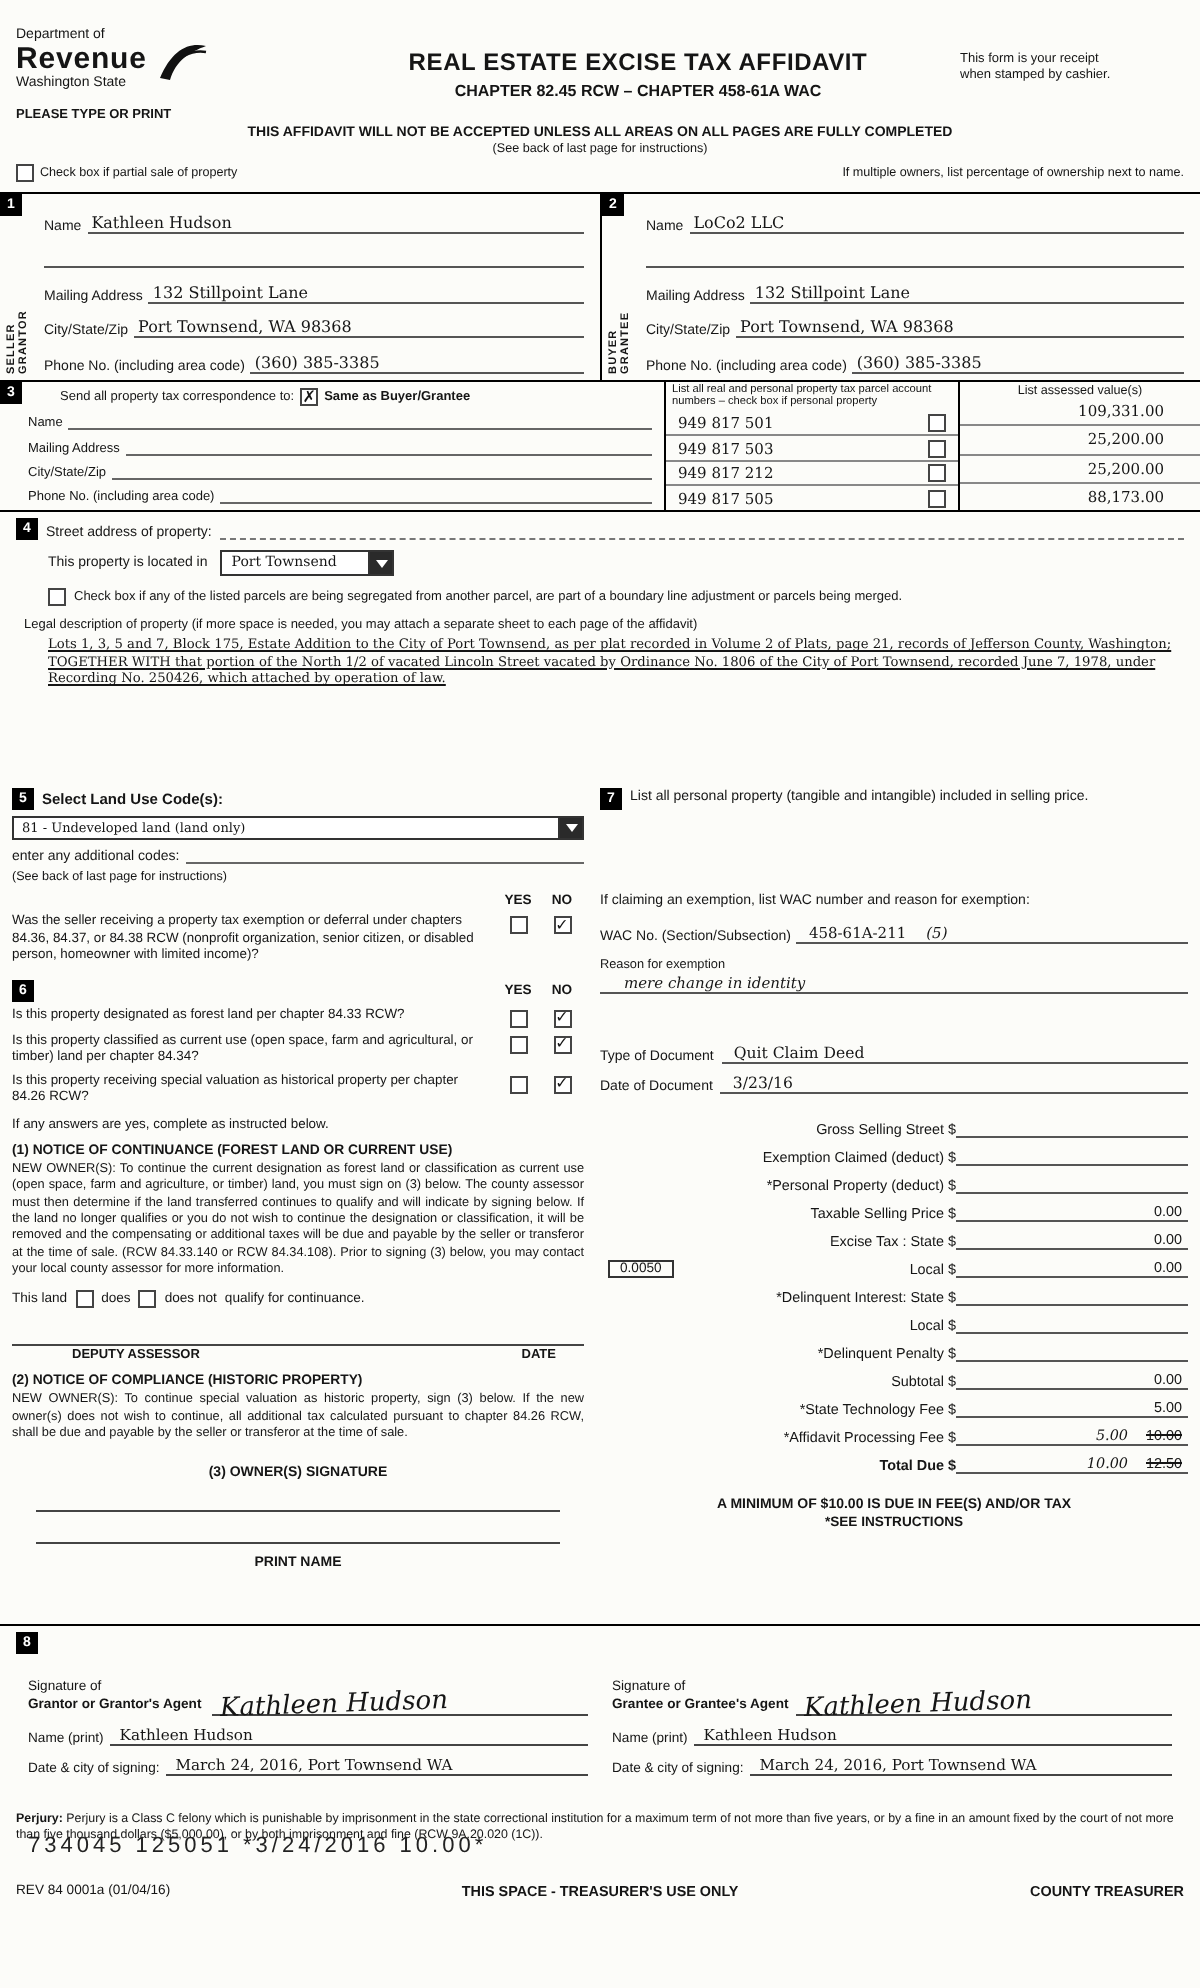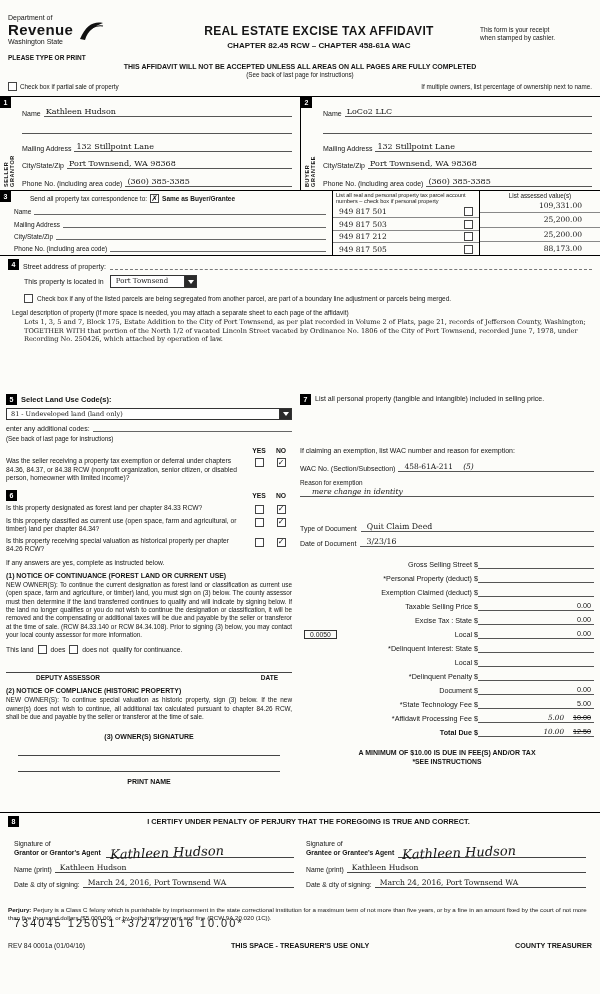--- a/index.html
+++ b/index.html
@@ -64,21 +64,21 @@
   .prop{position:absolute;top:256px;left:0;right:0;padding:3px 8px;}
   .prop .r1{display:flex;align-items:flex-end;gap:4px;font-size:7px;}
   .longul{flex:1;border-bottom:1px dashed #777;height:8px;}
   .prop .r2{display:flex;align-items:center;gap:6px;font-size:7px;margin-top:5px;margin-left:16px;}
   .dropdown{display:inline-flex;border:1px solid #333;background:#fff;height:13px;align-items:stretch;}
   .ddtext{font-size:7px;line-height:11px;padding:0 16px 0 5px;}
   .ddbtn{width:12px;border-left:1px solid #333;display:flex;align-items:center;justify-content:center;background:#2a2a2a;}
   .tri{width:0;height:0;border-left:3px solid transparent;border-right:3px solid transparent;border-top:4px solid #fff;}
   .prop .r3{display:flex;gap:4px;font-size:6.5px;margin-top:6px;margin-left:16px;align-items:center;}
   .prop .r4{font-size:6.5px;margin-top:6px;margin-left:4px;}
-  .legal{font-size:6.6px;line-height:1.32;margin:2px 6px 0 16px;}
+  .legal{font-size:6.6px;line-height:1.32;margin:2px 6px 0 16px;text-decoration:underline;}
 
   
   .colL{position:absolute;top:394px;left:6px;width:286px;}
   .colR{position:absolute;top:394px;left:300px;width:294px;}
 
   .lu-title-row{display:flex;align-items:center;gap:4px;}
   .lu-title{font-size:7.5px;font-weight:bold;}
   .lu-dd{display:flex;border:1px solid #333;height:12px;margin-top:3px;align-items:stretch;background:#fff;}
   .lu-dd .ddtext{flex:1;font-size:6.5px;line-height:10px;padding:0 4px;}
   .lu-add{display:flex;align-items:flex-end;font-size:7px;margin-top:4px;}
@@ -426,27 +426,27 @@
     </div>
 
     <div class="money">
       <div class="mrow">
           <span class="mlabel">Gross Selling Street $</span>
           <span class="mline">
             <span></span>
           </span>
         </div>
       <div class="mrow">
+          <span class="mlabel">Exemption Claimed (deduct) $</span>
+          <span class="mline">
+            <span></span>
+          </span>
+        </div>
+      <div class="mrow">
           <span class="mlabel">*Personal Property (deduct) $</span>
-          <span class="mline">
-            <span></span>
-          </span>
-        </div>
-      <div class="mrow">
-          <span class="mlabel">Exemption Claimed (deduct) $</span>
           <span class="mline">
             <span></span>
           </span>
         </div>
       <div class="mrow">
           <span class="mlabel">Taxable Selling Price $</span>
           <span class="mline">
             <span>0.00</span>
           </span>
         </div>
@@ -477,21 +477,21 @@
             <span></span>
           </span>
         </div>
       <div class="mrow">
           <span class="mlabel">*Delinquent Penalty $</span>
           <span class="mline">
             <span></span>
           </span>
         </div>
       <div class="mrow">
-          <span class="mlabel">Document $</span>
+          <span class="mlabel">Subtotal $</span>
           <span class="mline">
             <span>0.00</span>
           </span>
         </div>
       <div class="mrow">
           <span class="mlabel">*State Technology Fee $</span>
           <span class="mline">
             <span>5.00</span>
           </span>
         </div>
@@ -511,21 +511,20 @@
       </div>
     </div>
 
     <div class="minnote">A MINIMUM OF $10.00 IS DUE IN FEE(S) AND/OR TAX</div>
     <div class="seeinst">*SEE INSTRUCTIONS</div>
   </div>
 
   <div class="sec8">
     <div class="certify-row">
       <span class="secnum">8</span>
-      <span class="certify">I CERTIFY UNDER PENALTY OF PERJURY THAT THE FOREGOING IS TRUE AND CORRECT.</span>
     </div>
     <div class="sign-grid">
       <div class="sign-col">
         <div class="sigrow">
           <span class="siglabel">
             <span>Signature of</span><br>
             <span class="b">Grantor or Grantor's Agent</span>
           </span>
           <span class="sigarea">
             <span class="sig">Kathleen Hudson</span>

